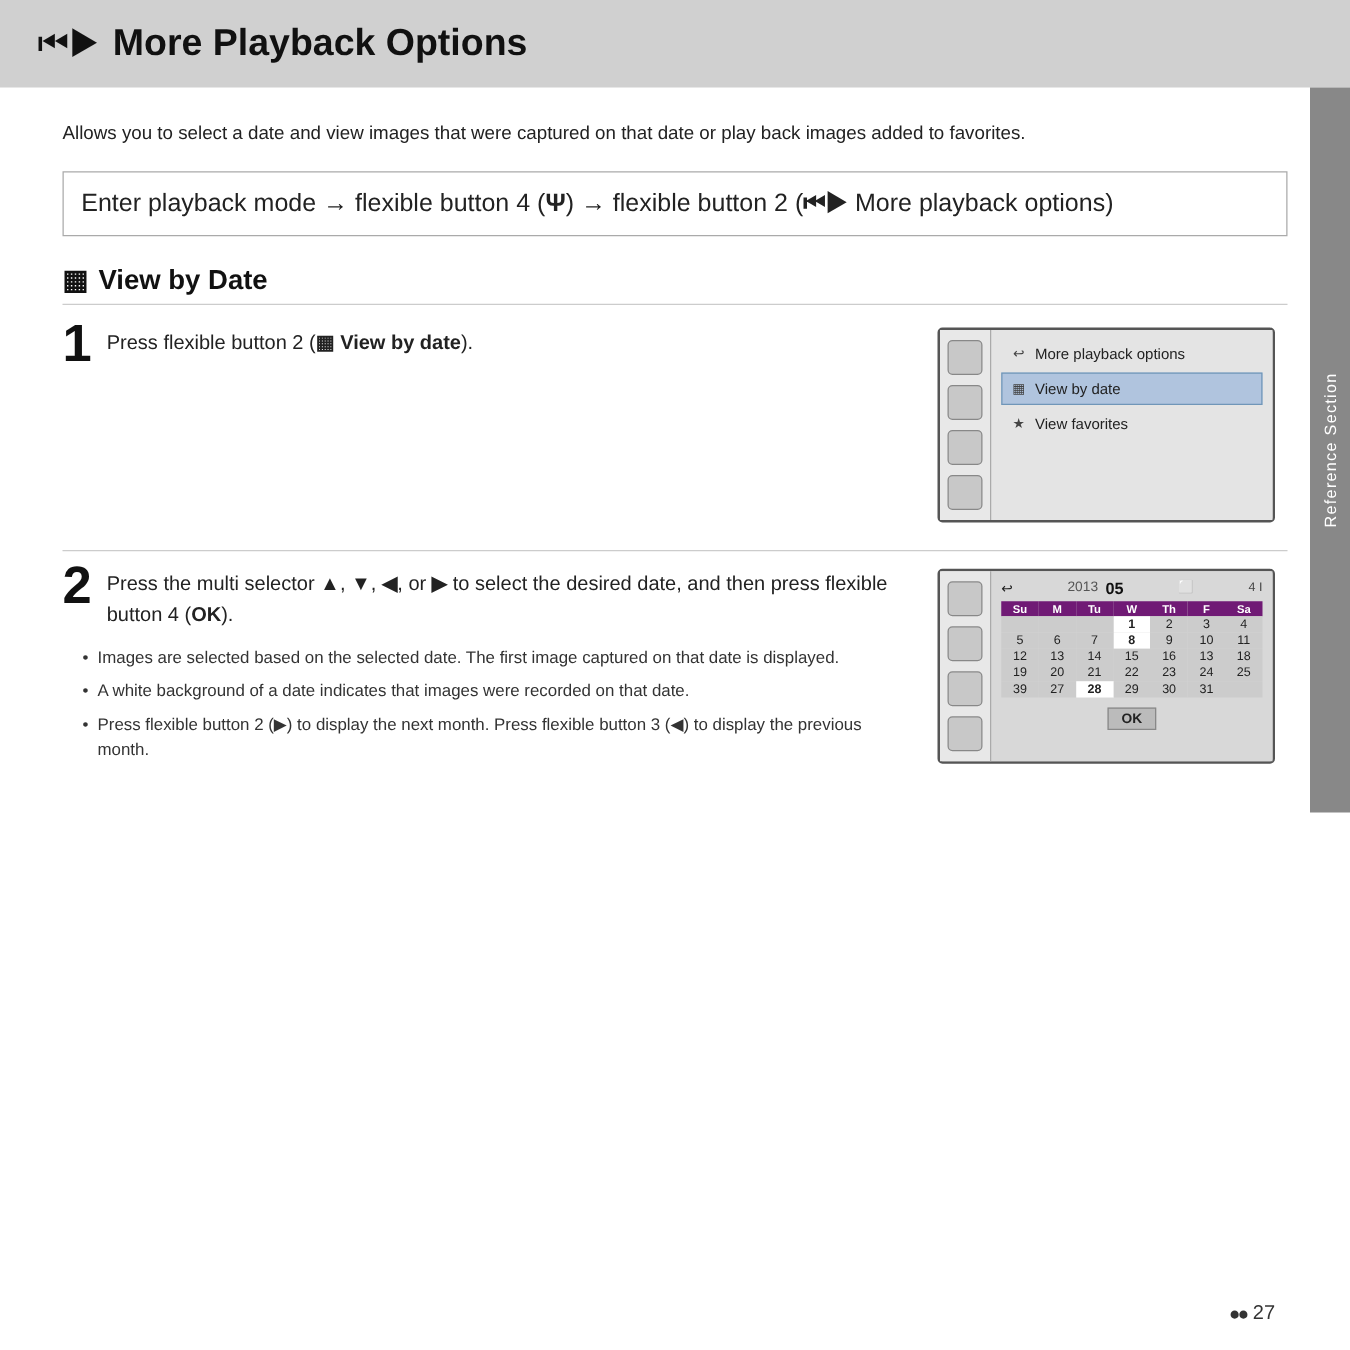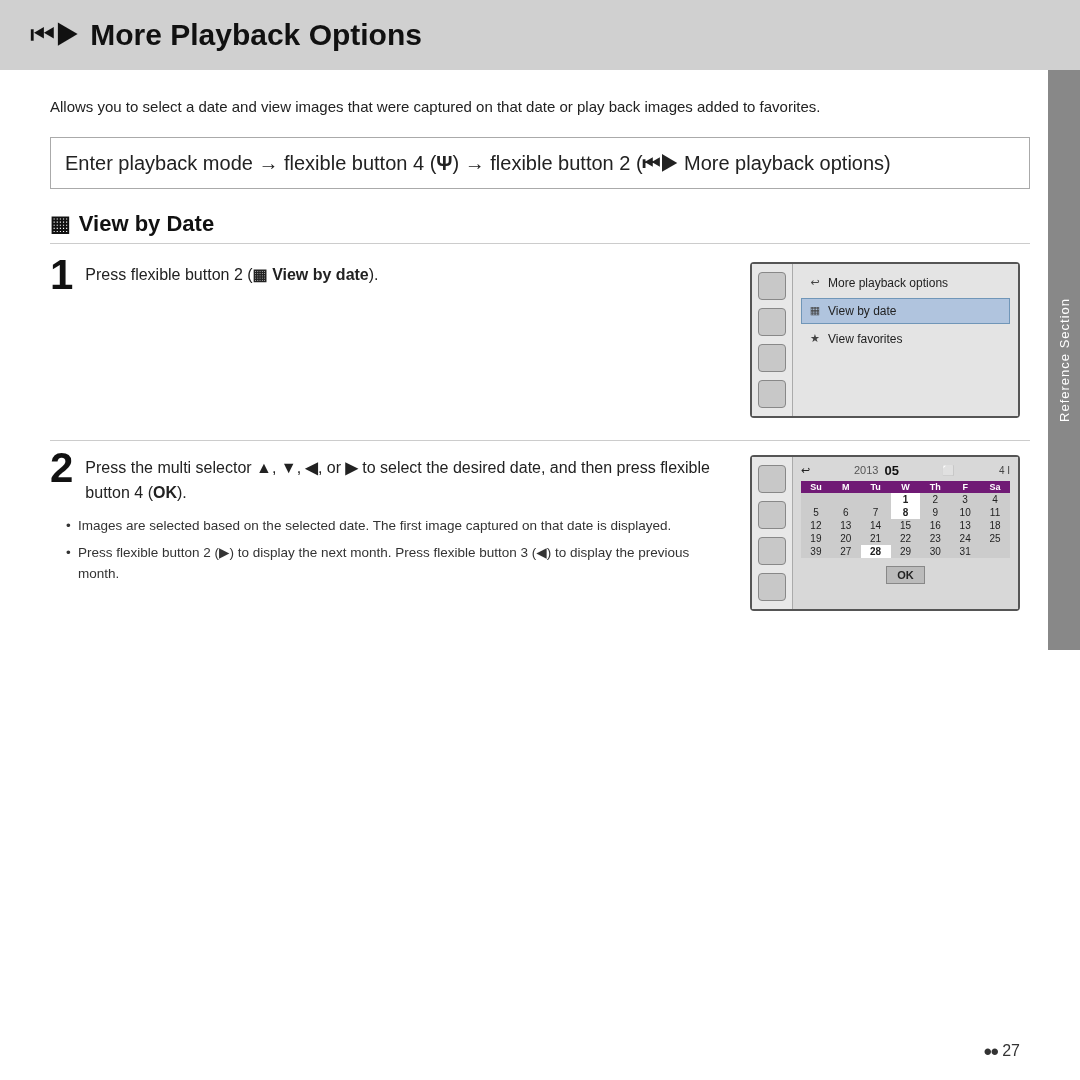--- a/index.html
+++ b/index.html
@@ -356,20 +356,21 @@
   <hr class="divider">
 
   <div class="step-row">
     <div class="step-left">
       <span class="step-number">2</span>
       <div class="step-text">
         Press the multi selector <strong>▲</strong>, <strong>▼</strong>, <strong>◀</strong>, or <strong>▶</strong> to select the desired date, and then press flexible button 4 (<strong>OK</strong>).
       </div>
       <ul class="bullet-list">
         <li>Images are selected based on the selected date. The first image captured on that date is displayed.</li>
+        <li>A white background of a date indicates that images were recorded on that date.</li>
         <li>Press flexible button 2 (▶) to display the next month. Press flexible button 3 (◀) to display the previous month.</li>
       </ul>
     </div>
     <div class="step-right">
 
       <div class="calendar-ui">
         <div class="camera-buttons-col">
           <div class="cam-btn"></div>
           <div class="cam-btn"></div>
           <div class="cam-btn"></div>

